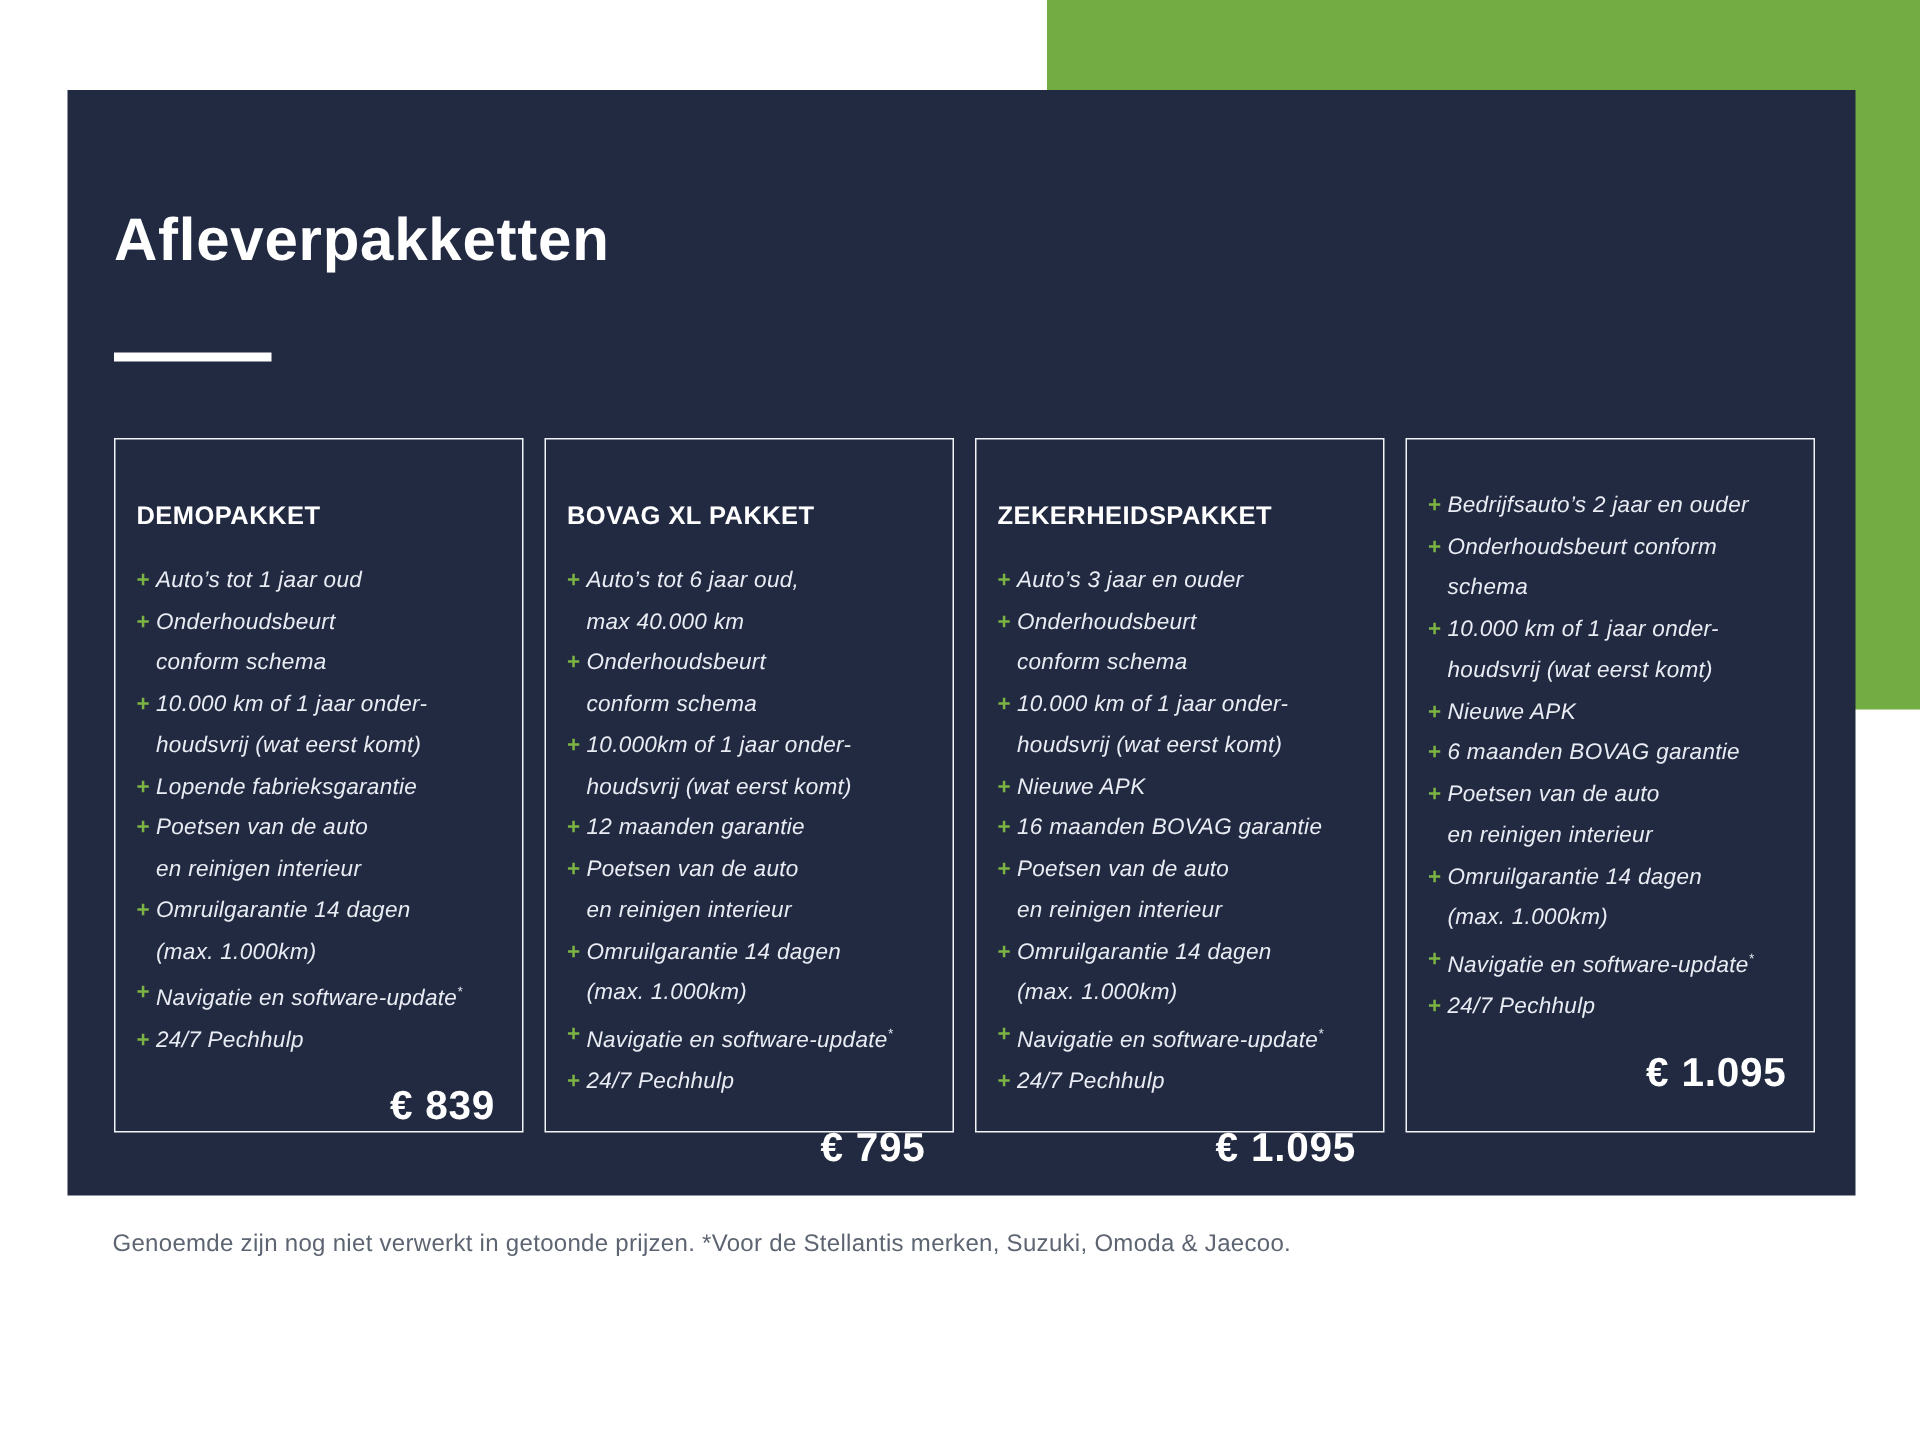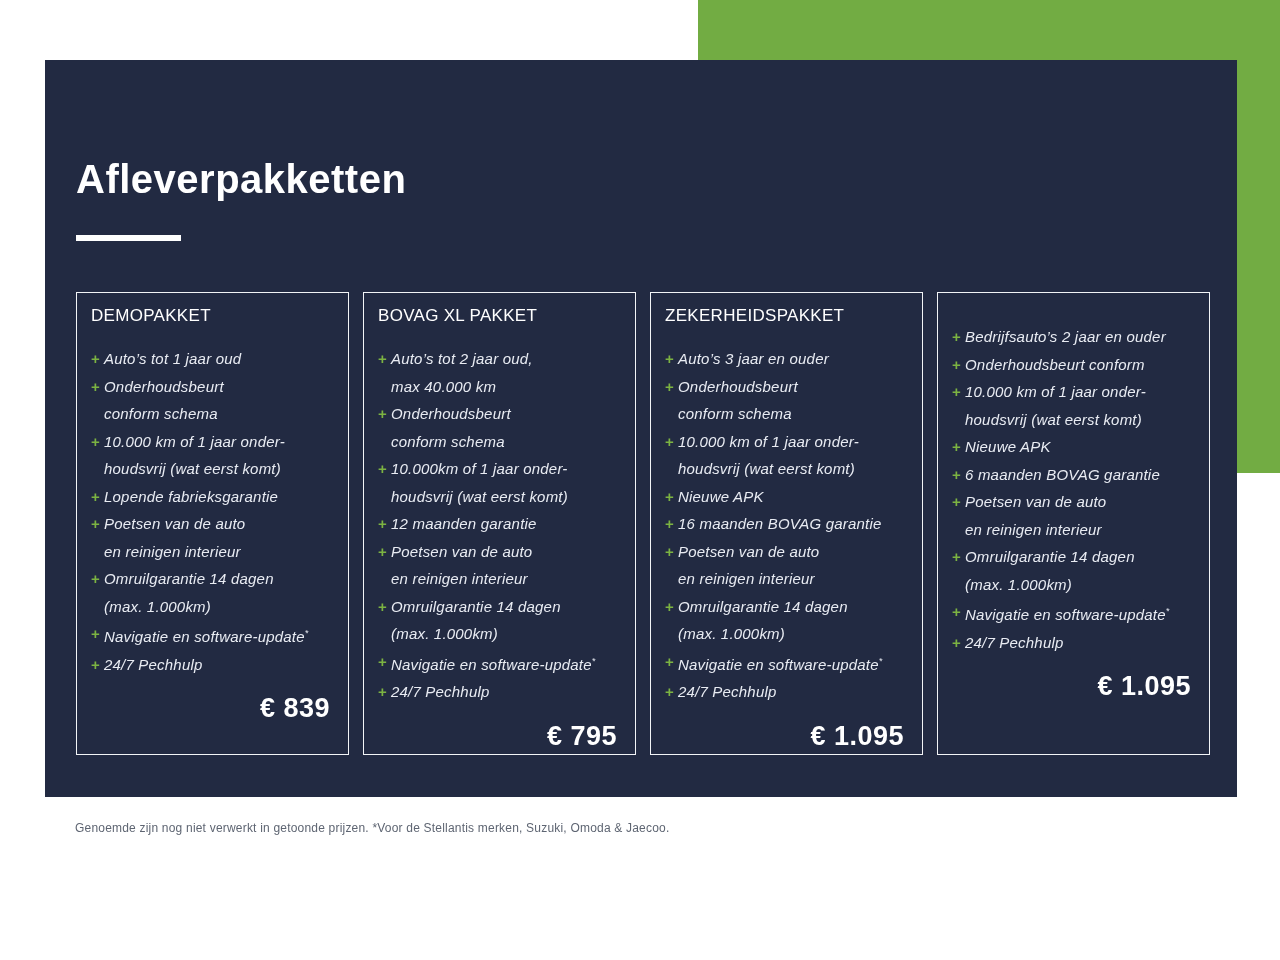--- a/index.html
+++ b/index.html
@@ -15,42 +15,42 @@
     font-family:"Liberation Sans", sans-serif;}
   .page{position:relative;width:1280px;height:960px;background:#FFFFFF;}
 
   .green-block{position:absolute;left:698px;top:0;width:582px;height:473px;
     background:var(--green);}
 
   .panel{position:absolute;left:45px;top:60px;width:1192px;height:737px;
     background:var(--navy);}
 
   .title{position:absolute;left:31px;top:80px;font-size:40px;font-weight:700;
-    color:var(--white);letter-spacing:0.5px;line-height:1;margin-top:19px;}
+    color:var(--white);letter-spacing:0.5px;line-height:1;}
   .title-underline{position:absolute;left:31px;top:175px;width:105px;height:6px;
     background:var(--white);}
 
   .cards{position:absolute;left:31px;top:232px;width:1134px;height:463px;
     display:flex;gap:14px;}
   .card{flex:1 1 0;height:463px;border:1px solid #F2F4F7;background:var(--navy);
     padding:12px 14px 0 14px;position:relative;}
-  .card-title{font-size:17px;font-weight:400;color:var(--white);
-    letter-spacing:0.3px;line-height:22px;white-space:nowrap;}
+  .card-title{font-size:17px;font-weight:700;color:var(--white);
+    letter-spacing:0.3px;line-height:22px;white-space:nowrap;margin-top:28px;}
   .features{list-style:none;margin-top:18px;}
   .feature{display:flex;align-items:flex-start;}
   .plus{flex:0 0 13px;width:13px;color:var(--plus);font-weight:700;
     font-size:15px;line-height:27.5px;}
   .flines{flex:1;min-width:0;font-style:italic;}
   .fline{font-size:15px;line-height:27.5px;color:var(--body-text);
     letter-spacing:0.2px;white-space:nowrap;}
   .fline sup{font-size:9px;}
   .price{margin-top:14px;text-align:right;padding-right:4px;font-size:27px;
     font-weight:700;color:var(--white);letter-spacing:0.5px;line-height:33px;}
 
-  .footnote{position:absolute;left:75px;top:821px;font-size:12px;
+  .footnote{position:absolute;left:75px;top:821px;font-size:16px;
     color:var(--footnote);letter-spacing:0.2px;}
 </style>
 </head>
 <body>
 
 <div class="page">
   <div class="green-block"></div>
 
   <div class="panel">
     <h1 class="title">Afleverpakketten</h1>
@@ -114,21 +114,21 @@
           </ul>
     <div class="price">€ 839</div>
   </section>
 
   <section class="card">
     <h2 class="card-title">BOVAG XL PAKKET</h2>
     <ul class="features">
             <li class="feature">
               <span class="plus">+</span>
               <span class="flines">
-                <div class="fline">Auto’s tot 2 jaar oud,</div>
+                <div class="fline">Auto’s tot 6 jaar oud,</div>
                 <div class="fline">max 40.000 km</div>
               </span>
             </li>
             <li class="feature">
               <span class="plus">+</span>
               <span class="flines">
                 <div class="fline">Onderhoudsbeurt</div>
                 <div class="fline">conform schema</div>
               </span>
             </li>
@@ -245,20 +245,21 @@
             <li class="feature">
               <span class="plus">+</span>
               <span class="flines">
                 <div class="fline">Bedrijfsauto’s 2 jaar en ouder</div>
               </span>
             </li>
             <li class="feature">
               <span class="plus">+</span>
               <span class="flines">
                 <div class="fline">Onderhoudsbeurt conform</div>
+                <div class="fline">schema</div>
               </span>
             </li>
             <li class="feature">
               <span class="plus">+</span>
               <span class="flines">
                 <div class="fline">10.000 km of 1 jaar onder-</div>
                 <div class="fline">houdsvrij (wat eerst komt)</div>
               </span>
             </li>
             <li class="feature">

